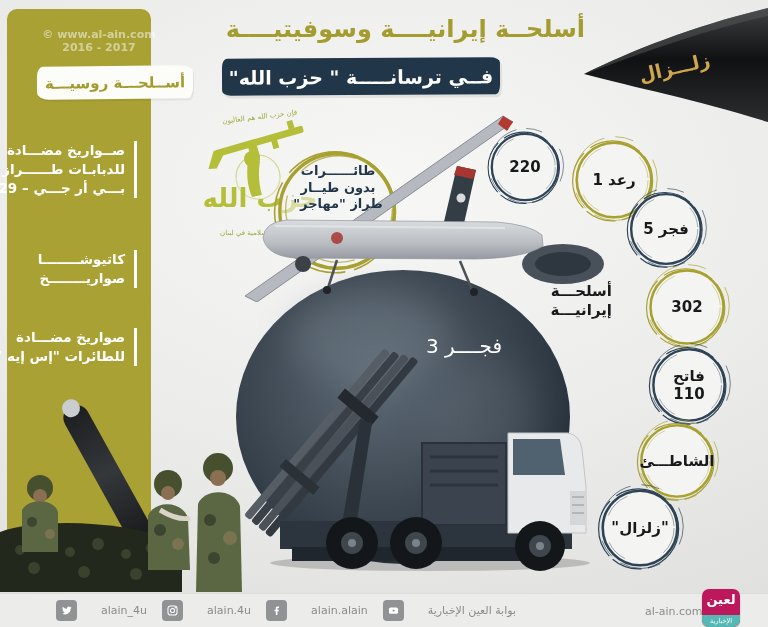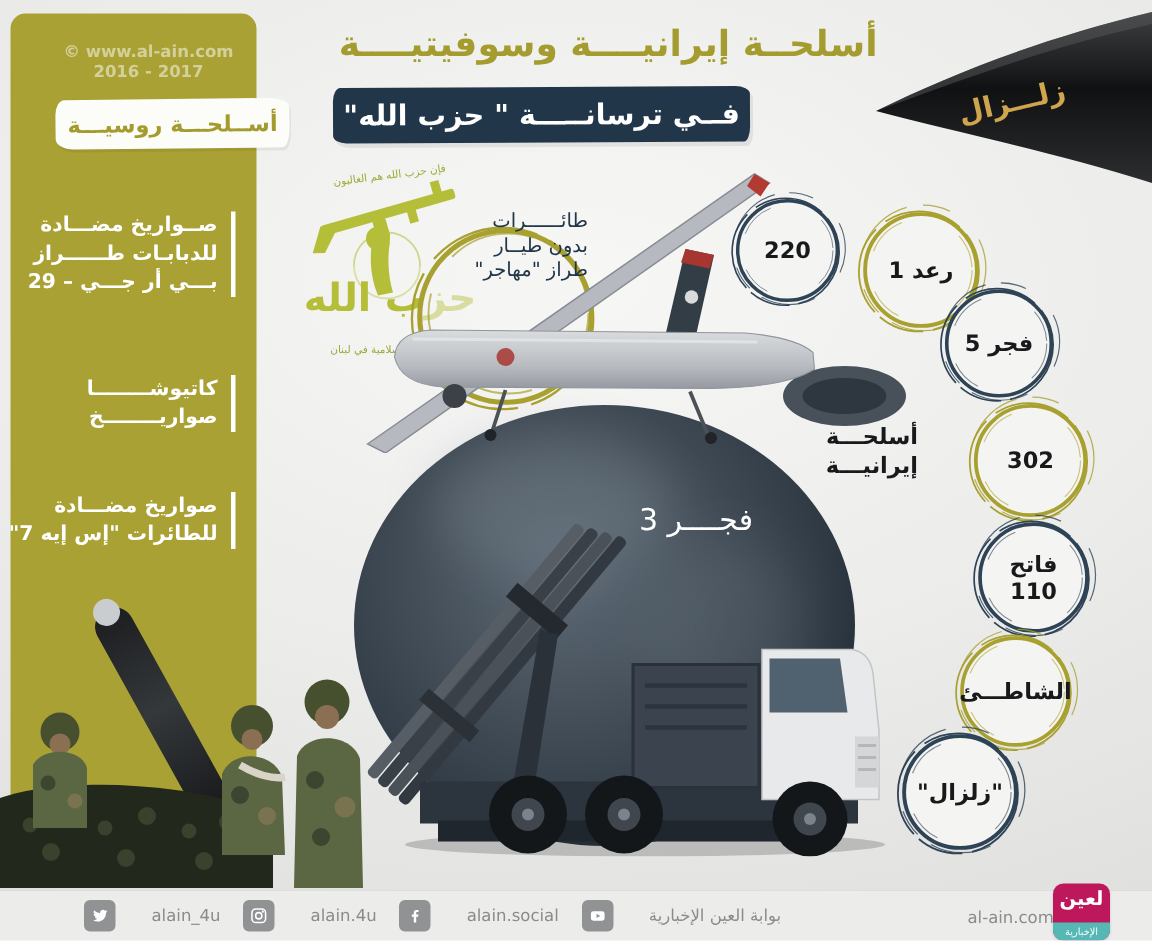--- a/index.html
+++ b/index.html
@@ -2,21 +2,21 @@
 <html><head>
 <meta charset="utf-8">
 <style>
   html,body{margin:0;padding:0;background:#fff;}
   .stage{
     position:relative;width:768px;height:627px;overflow:hidden;
     font-family:"DejaVu Sans",sans-serif;
     background:radial-gradient(ellipse 120% 90% at 50% 30%, #f7f7f6 0%, #ececeb 45%, #dbdbd9 100%);
   }
   
-  .sidebar{position:absolute;left:7px;top:9px;width:164px;height:583px;background:#a9a134;border-radius:10px;}
+  .sidebar{position:absolute;left:7px;top:9px;width:144px;height:583px;background:#a9a134;border-radius:10px;}
   .wm{position:absolute;left:16px;top:19px;width:152px;text-align:center;color:rgba(255,255,255,.5);
       font-size:11px;font-weight:bold;line-height:13px;}
   .sb-header{position:absolute;left:30px;top:57px;width:156px;height:33px;background:#fcfcf9;
       border-radius:6px 14px 5px 12px / 10px 6px 12px 7px;transform:rotate(-.6deg);
       display:flex;align-items:center;justify-content:center;color:#a39b2d;font-weight:bold;font-size:15px;direction:rtl;
       box-shadow:1px 2px 0 rgba(0,0,0,.06);}
   .sb-item{position:absolute;right:14px;width:150px;color:#fff;font-weight:bold;font-size:13.5px;line-height:19px;
       text-align:right;direction:rtl;padding-right:9px;border-right:3px solid #fff;}
   .sb-item.i1{top:132px;}
   .sb-item.i2{top:241px;}
@@ -34,22 +34,22 @@
       background:radial-gradient(circle at 42% 38%, #5d6974 0%, #414c57 40%, #27313b 78%, #202a33 100%);}
   .smoke::before{content:"";position:absolute;left:16%;top:7%;width:48%;height:32%;background:#7b8791;
       opacity:.35;filter:blur(16px);border-radius:50%;}
   .smoke::after{content:"";position:absolute;right:10%;top:30%;width:34%;height:40%;background:#6b7781;
       opacity:.28;filter:blur(18px);border-radius:50%;}
   .dronesvg{position:absolute;left:225px;top:106px;width:390px;height:196px;}
   .trucksvg{position:absolute;left:240px;top:325px;width:350px;height:246px;}
   .soldiers{position:absolute;left:0;top:392px;width:258px;height:200px;}
   
   .mring{position:absolute;left:272px;top:146px;width:130px;height:130px;}
-  .mcap{position:absolute;left:284px;top:140px;width:108px;text-align:right;direction:rtl;
-      color:#223649;font-weight:normal;font-size:13px;line-height:16.5px;}
+  .mcap{position:absolute;left:284px;top:163px;width:108px;text-align:center;direction:rtl;
+      color:#223649;font-weight:bold;font-size:13px;line-height:16.5px;}
   
   .ring{position:absolute;}
   .ring svg{position:absolute;left:0;top:0;width:100%;height:100%;}
   .ring-label{position:absolute;left:0;top:0;width:100%;height:100%;display:flex;align-items:center;justify-content:center;
       color:#17191b;font-weight:bold;font-size:15px;direction:rtl;text-align:center;padding:0 10px;box-sizing:border-box;}
   .r0{left:484px;top:126px;width:82px;height:82px;}
   .r1{left:568px;top:134px;width:92px;height:92px;}
   .r2{left:623px;top:186px;width:86px;height:86px;}
   .r3{left:642px;top:262px;width:90px;height:90px;}
   .r4{left:645px;top:341px;width:88px;height:88px;}
@@ -363,21 +363,21 @@
             </svg>
         </span>
         <span class="lbl">alain.4u</span>
       </div>
       <div class="soc">
         <span class="ic">
           <svg width="13" height="13" viewBox="0 0 20 20">
               <path fill="#fff" d="M11.5 17v-6h2l.3-2.3h-2.3V7.2c0-.7.2-1.1 1.2-1.1h1.2V4h-2c-2 0-2.9 1-2.9 2.9v1.8H7V11h2v6h2.5z"></path>
             </svg>
         </span>
-        <span class="lbl">alain.social</span>
+        <span class="lbl">alain.alain</span>
       </div>
       <div class="soc">
         <span class="ic">
           <svg width="13" height="13" viewBox="0 0 20 20">
               <rect x="3" y="5.5" width="14" height="9.5" rx="2.5" fill="#fff"></rect>
               <path d="M8.8 8l3.8 2.2-3.8 2.2z" fill="#909294"></path>
             </svg>
         </span>
         <span class="lbl" dir="rtl">بوابة العين الإخبارية</span>
       </div>

